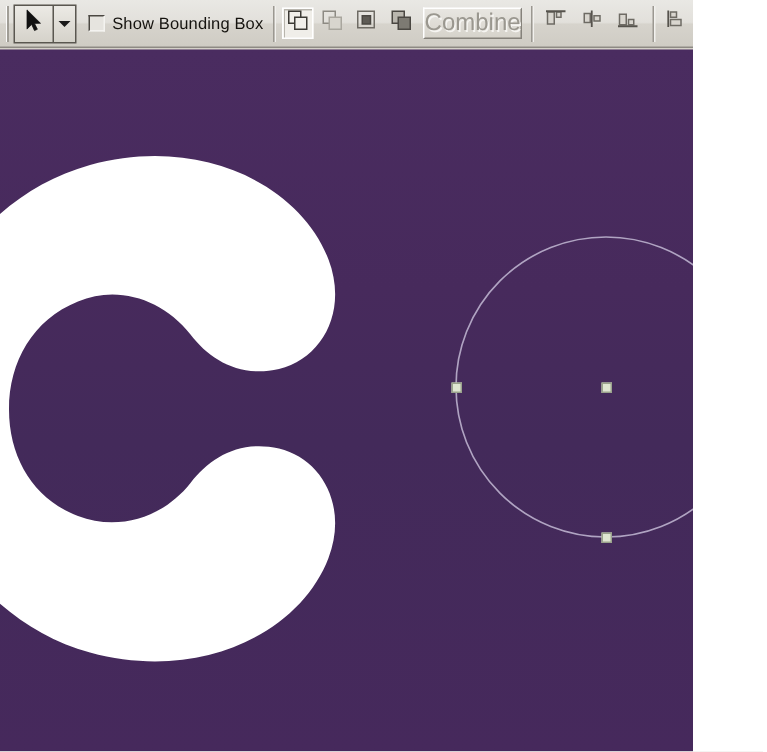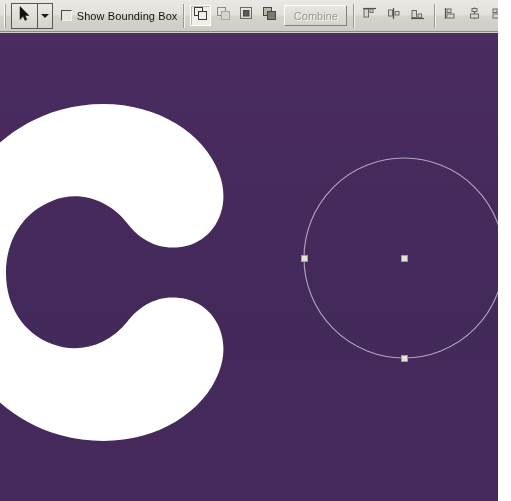--- a/index.html
+++ b/index.html
@@ -7,21 +7,21 @@
     margin: 0;
     padding: 0;
     background: #ffffff;
   }
   body {
     font-family: "Liberation Sans", sans-serif;
     -webkit-font-smoothing: none;
   }
   #app {
     position: relative;
-    width: 498px;
+    width: 462px;
     height: 501px;
     overflow: hidden;
     background: #d4d0c8;
   }
 
   
   .toolbar {
     position: absolute;
     left: 0; top: 0;
     width: 511px;
@@ -118,21 +118,21 @@
     background: #f0eee9;
     border: 1px solid #ffffff;
     box-shadow: inset 1px 1px 0 #b8b5ad;
   }
 
   
   .combine-btn {
     width: 80px;
     height: 21px;
     box-sizing: border-box;
-    font-size: 11px;
+    font-size: 16px;
     color: #9a978f;
     text-shadow: 1px 1px 0 #f6f5f2;
     background: linear-gradient(to bottom, #e8e6e1, #d6d3cb);
     border: 1px solid #ffffff;
     border-right-color: #85827b;
     border-bottom-color: #85827b;
     display: flex;
     align-items: center;
     justify-content: center;
     margin-left: 4px;

